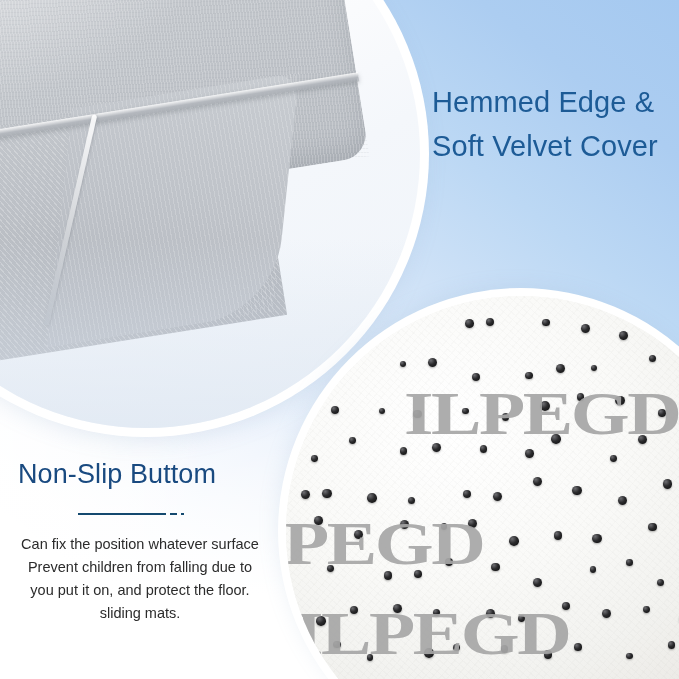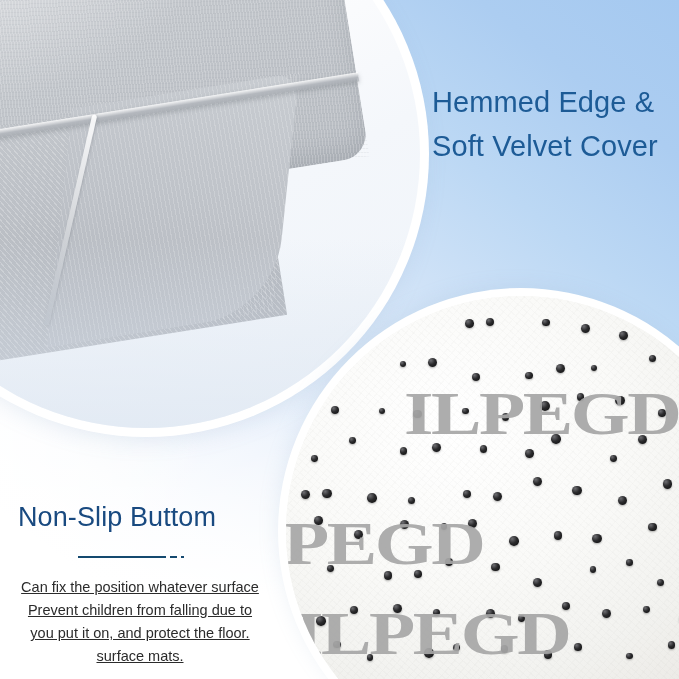--- a/index.html
+++ b/index.html
@@ -220,21 +220,21 @@
     line-height: 44px;
     font-weight: 400;
     letter-spacing: 0.1px;
   }
   .headline .ln { display: block; white-space: nowrap; }
 
   
   .feature-block {
     position: absolute;
     left: 14px;
-    top: 500px;
+    top: 457px;
     width: 252px;
     text-align: center;
   }
   .feature-title {
     color: #194a80;
     font-size: 27px;
     line-height: 34px;
     font-weight: 400;
     letter-spacing: 0.1px;
     text-align: left;
@@ -268,21 +268,21 @@
     width: 3px;
     height: 2px;
     background: #14496f;
   }
   .feature-body {
     color: #2b2b2b;
     font-size: 14.5px;
     line-height: 23px;
     margin-top: 4px;
   }
-  .feature-body .ln { display: block; text-decoration: underline; }
+  .feature-body .ln { display: block; }
 </style>
 </head>
 <body>
 
 <div id="poster">
 
   <div class="bg-layer"></div>
   <div class="bg-wash-bottom"></div>
   <div class="bg-wash-left"></div>
 
@@ -392,17 +392,17 @@
     <div class="feature-title">Non-Slip Buttom</div>
     <div class="divider-wrap">
       <span class="divider-line"></span>
       <span class="divider-dash"></span>
       <span class="divider-dot"></span>
     </div>
     <div class="feature-body">
       <span class="ln">Can fix the position whatever surface</span>
       <span class="ln">Prevent children from falling due to</span>
       <span class="ln">you put it on, and protect the floor.</span>
-      <span class="ln">surface mats.</span>
+      <span class="ln">sliding mats.</span>
     </div>
   </div>
 
 </div>
 
 </body></html>

